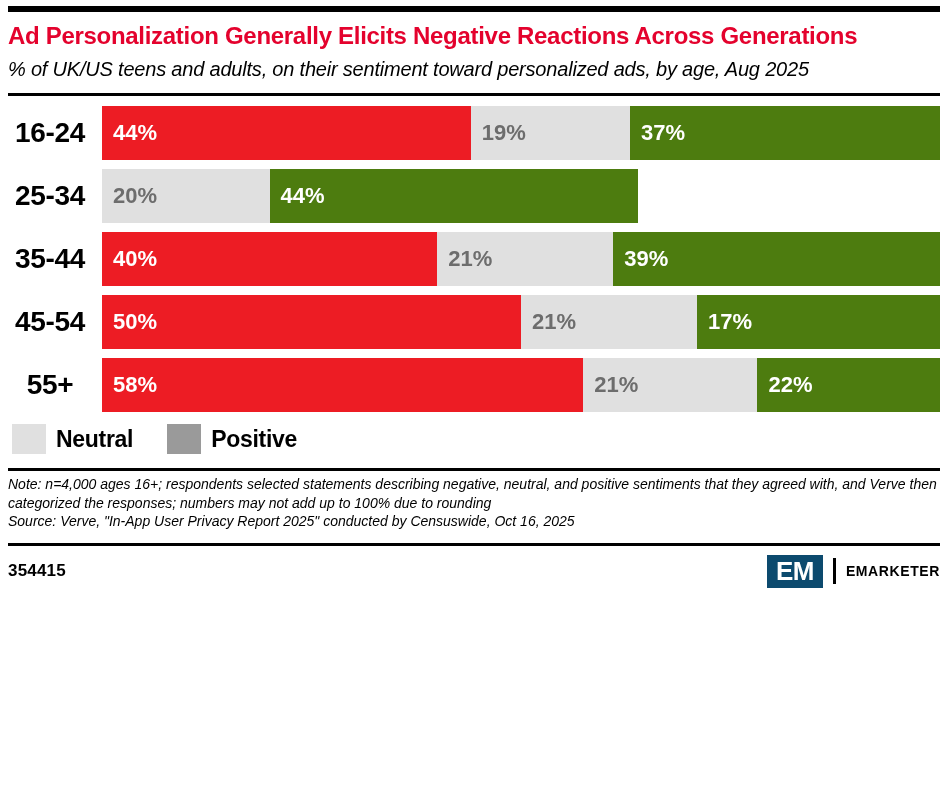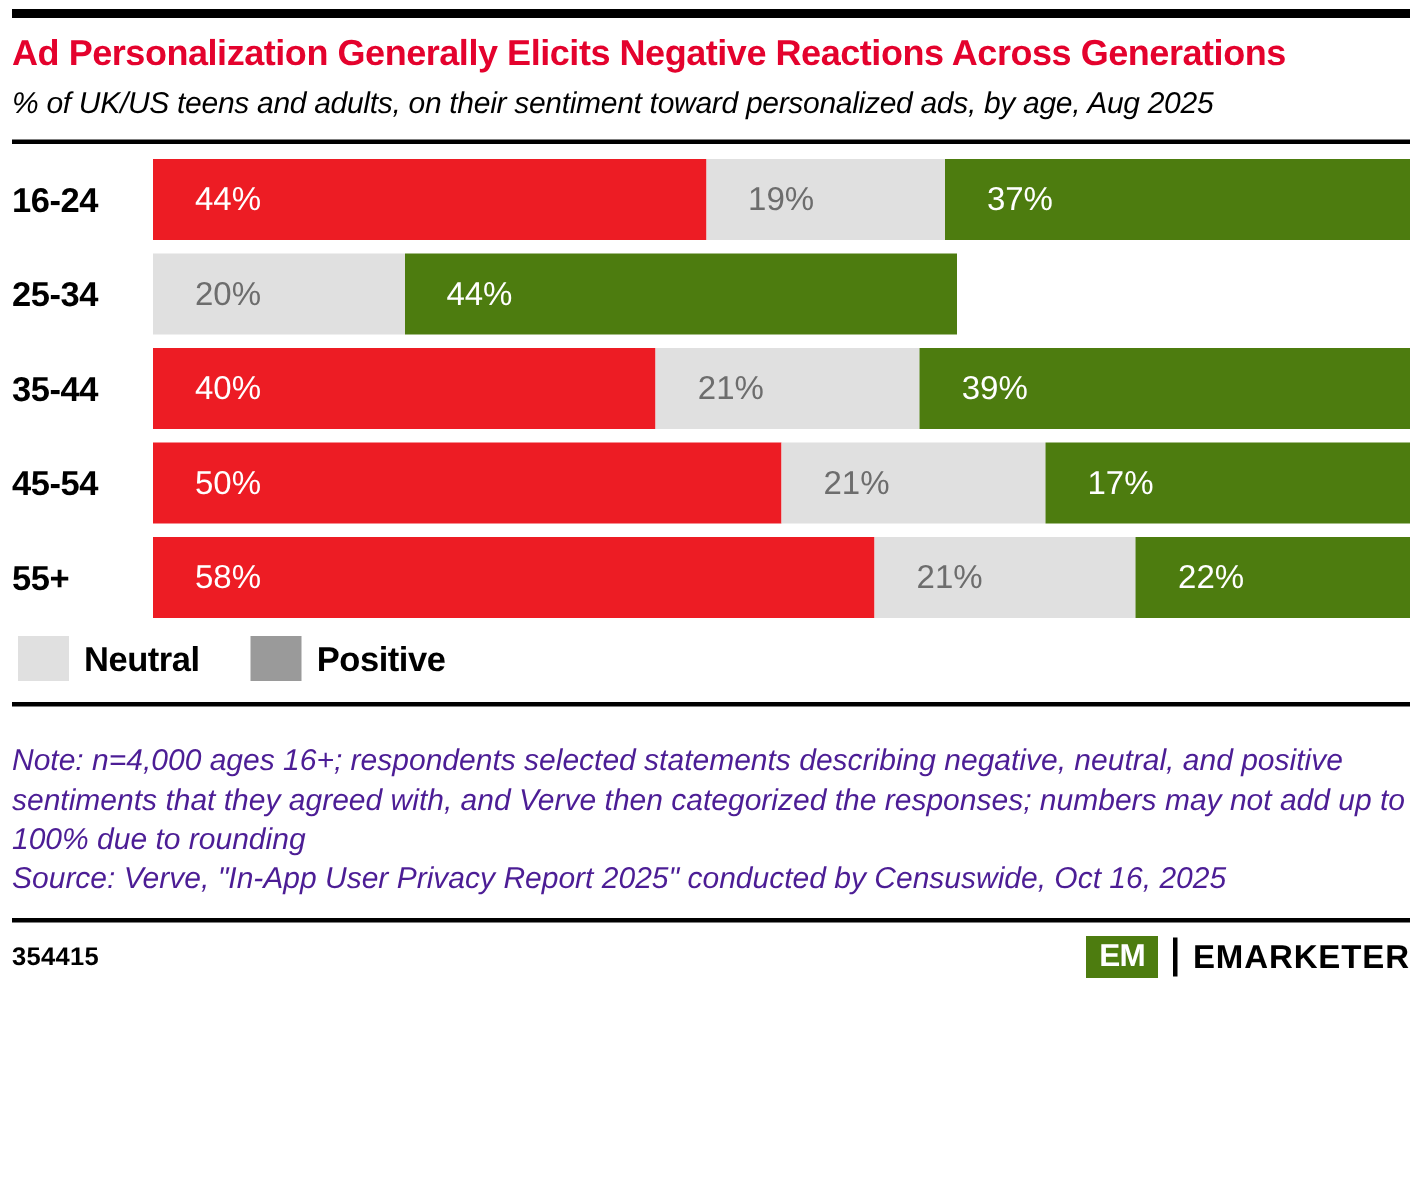--- a/index.html
+++ b/index.html
@@ -54,42 +54,42 @@
     margin-top: 10px;
   }
   .row {
     display: flex;
     align-items: center;
     height: 54px;
     margin-bottom: 9px;
   }
   .row-label {
     width: 94px;
-    text-align: left;
+    text-align: center;
     padding-right: 10px;
-    font-size: 23px;
+    font-size: 28px;
     font-weight: bold;
     color: #000000;
     box-sizing: border-box;
     letter-spacing: -0.3px;
   }
   .bars {
     flex: 1;
     display: flex;
     height: 54px;
     position: relative;
   }
   .seg {
     height: 54px;
     display: flex;
     align-items: center;
     box-sizing: border-box;
-    padding-left: 28px;
+    padding-left: 11px;
     font-size: 22px;
-    font-weight: normal;
+    font-weight: bold;
     white-space: nowrap;
     overflow: hidden;
   }
   .seg-negative {
     background: #ed1c24;
     color: #ffffff;
   }
   .seg-neutral {
     background: #e0e0e0;
     color: #6d6d6d;
@@ -117,25 +117,25 @@
     font-size: 23px;
     font-weight: bold;
     letter-spacing: -0.3px;
   }
   .note-rule {
     height: 3px;
     background: #000000;
     margin: 14px 0 0 0;
   }
   .notes {
-    margin-top: 23px;
-    font-size: 20px;
+    margin-top: 4px;
+    font-size: 14px;
     font-style: italic;
     line-height: 1.32;
-    color: #4c1d95;
+    color: #000000;
   }
   .notes p {
     margin: 0;
   }
   .footer-rule {
     height: 3px;
     background: #000000;
     margin-top: 12px;
   }
   .footer {
@@ -147,36 +147,36 @@
   .footer-id {
     font-size: 17px;
     font-weight: bold;
     letter-spacing: 0.2px;
   }
   .brand {
     display: flex;
     align-items: center;
   }
   .brand-mark {
-    background: #4d7c0f;
+    background: #0c4a6e;
     color: #ffffff;
     font-weight: bold;
-    font-size: 21px;
+    font-size: 26px;
     padding: 3px 9px 4px 9px;
     line-height: 1;
     letter-spacing: -0.5px;
   }
   .brand-divider {
     width: 3px;
     height: 26px;
     background: #000000;
     margin: 0 10px;
   }
   .brand-name {
-    font-size: 22px;
+    font-size: 14px;
     font-weight: bold;
     letter-spacing: 0.6px;
   }
 </style>
 </head>
 <body>
 
 <div class="page">
 
   <div class="top-rule"></div>

